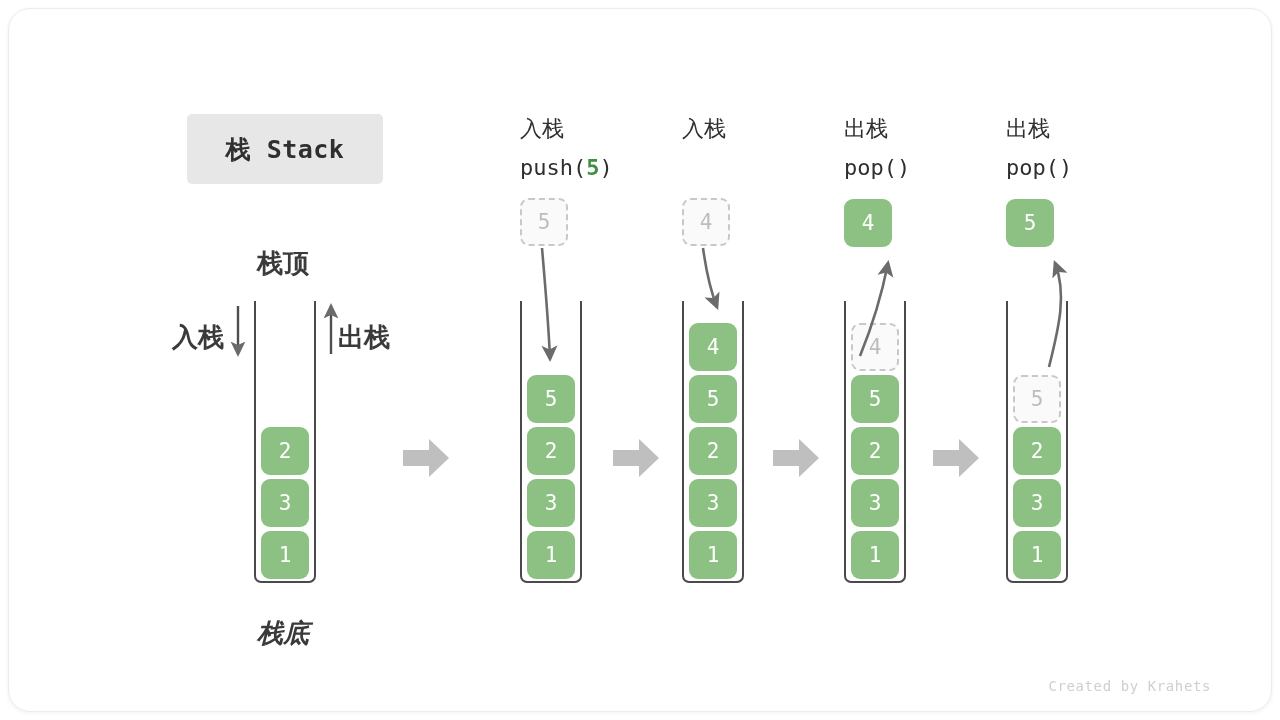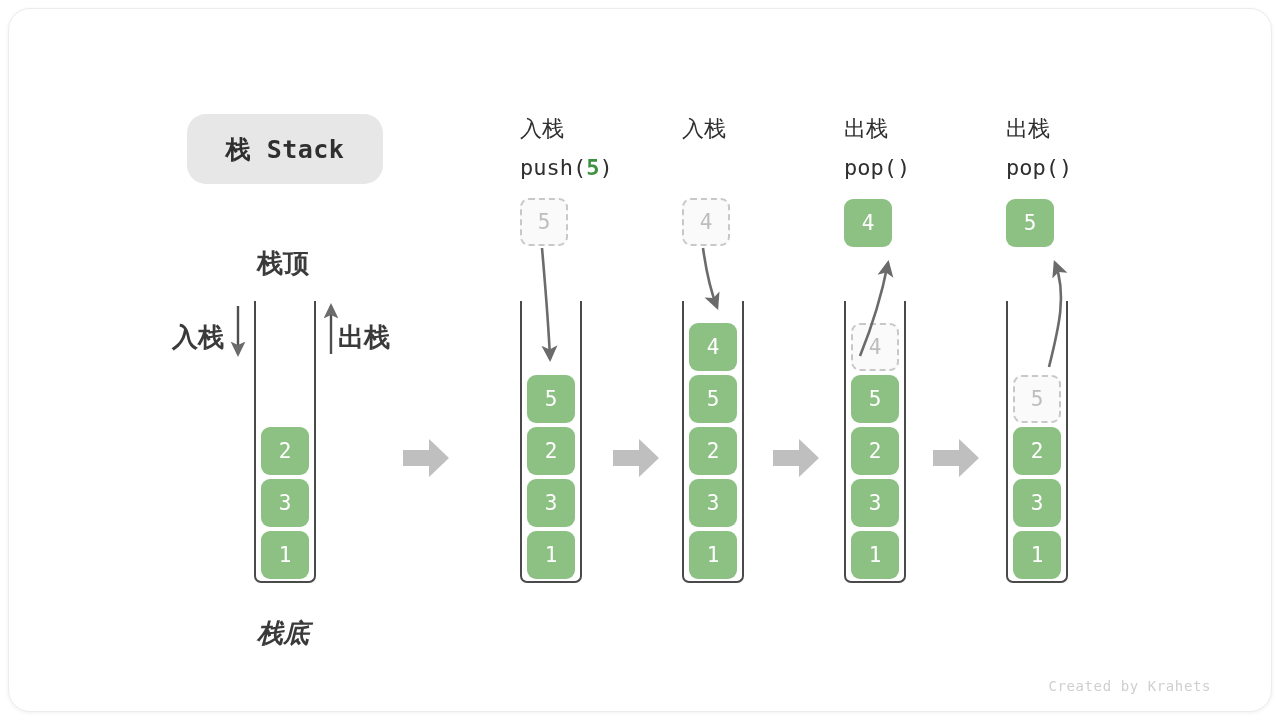--- a/index.html
+++ b/index.html
@@ -35,21 +35,21 @@
   }
 
   
   #title-badge {
     position: absolute;
     left: 178px;
     top: 105px;
     width: 196px;
     height: 70px;
     background: #e7e7e7;
-    border-radius: 19px;
+    border-radius: 5px;
     display: flex;
     align-items: center;
     justify-content: center;
     font-family: "DejaVu Sans Mono", "Liberation Mono", monospace;
     font-size: 25px;
     font-weight: bold;
     color: #2f2f2f;
     letter-spacing: 0.5px;
   }
 

